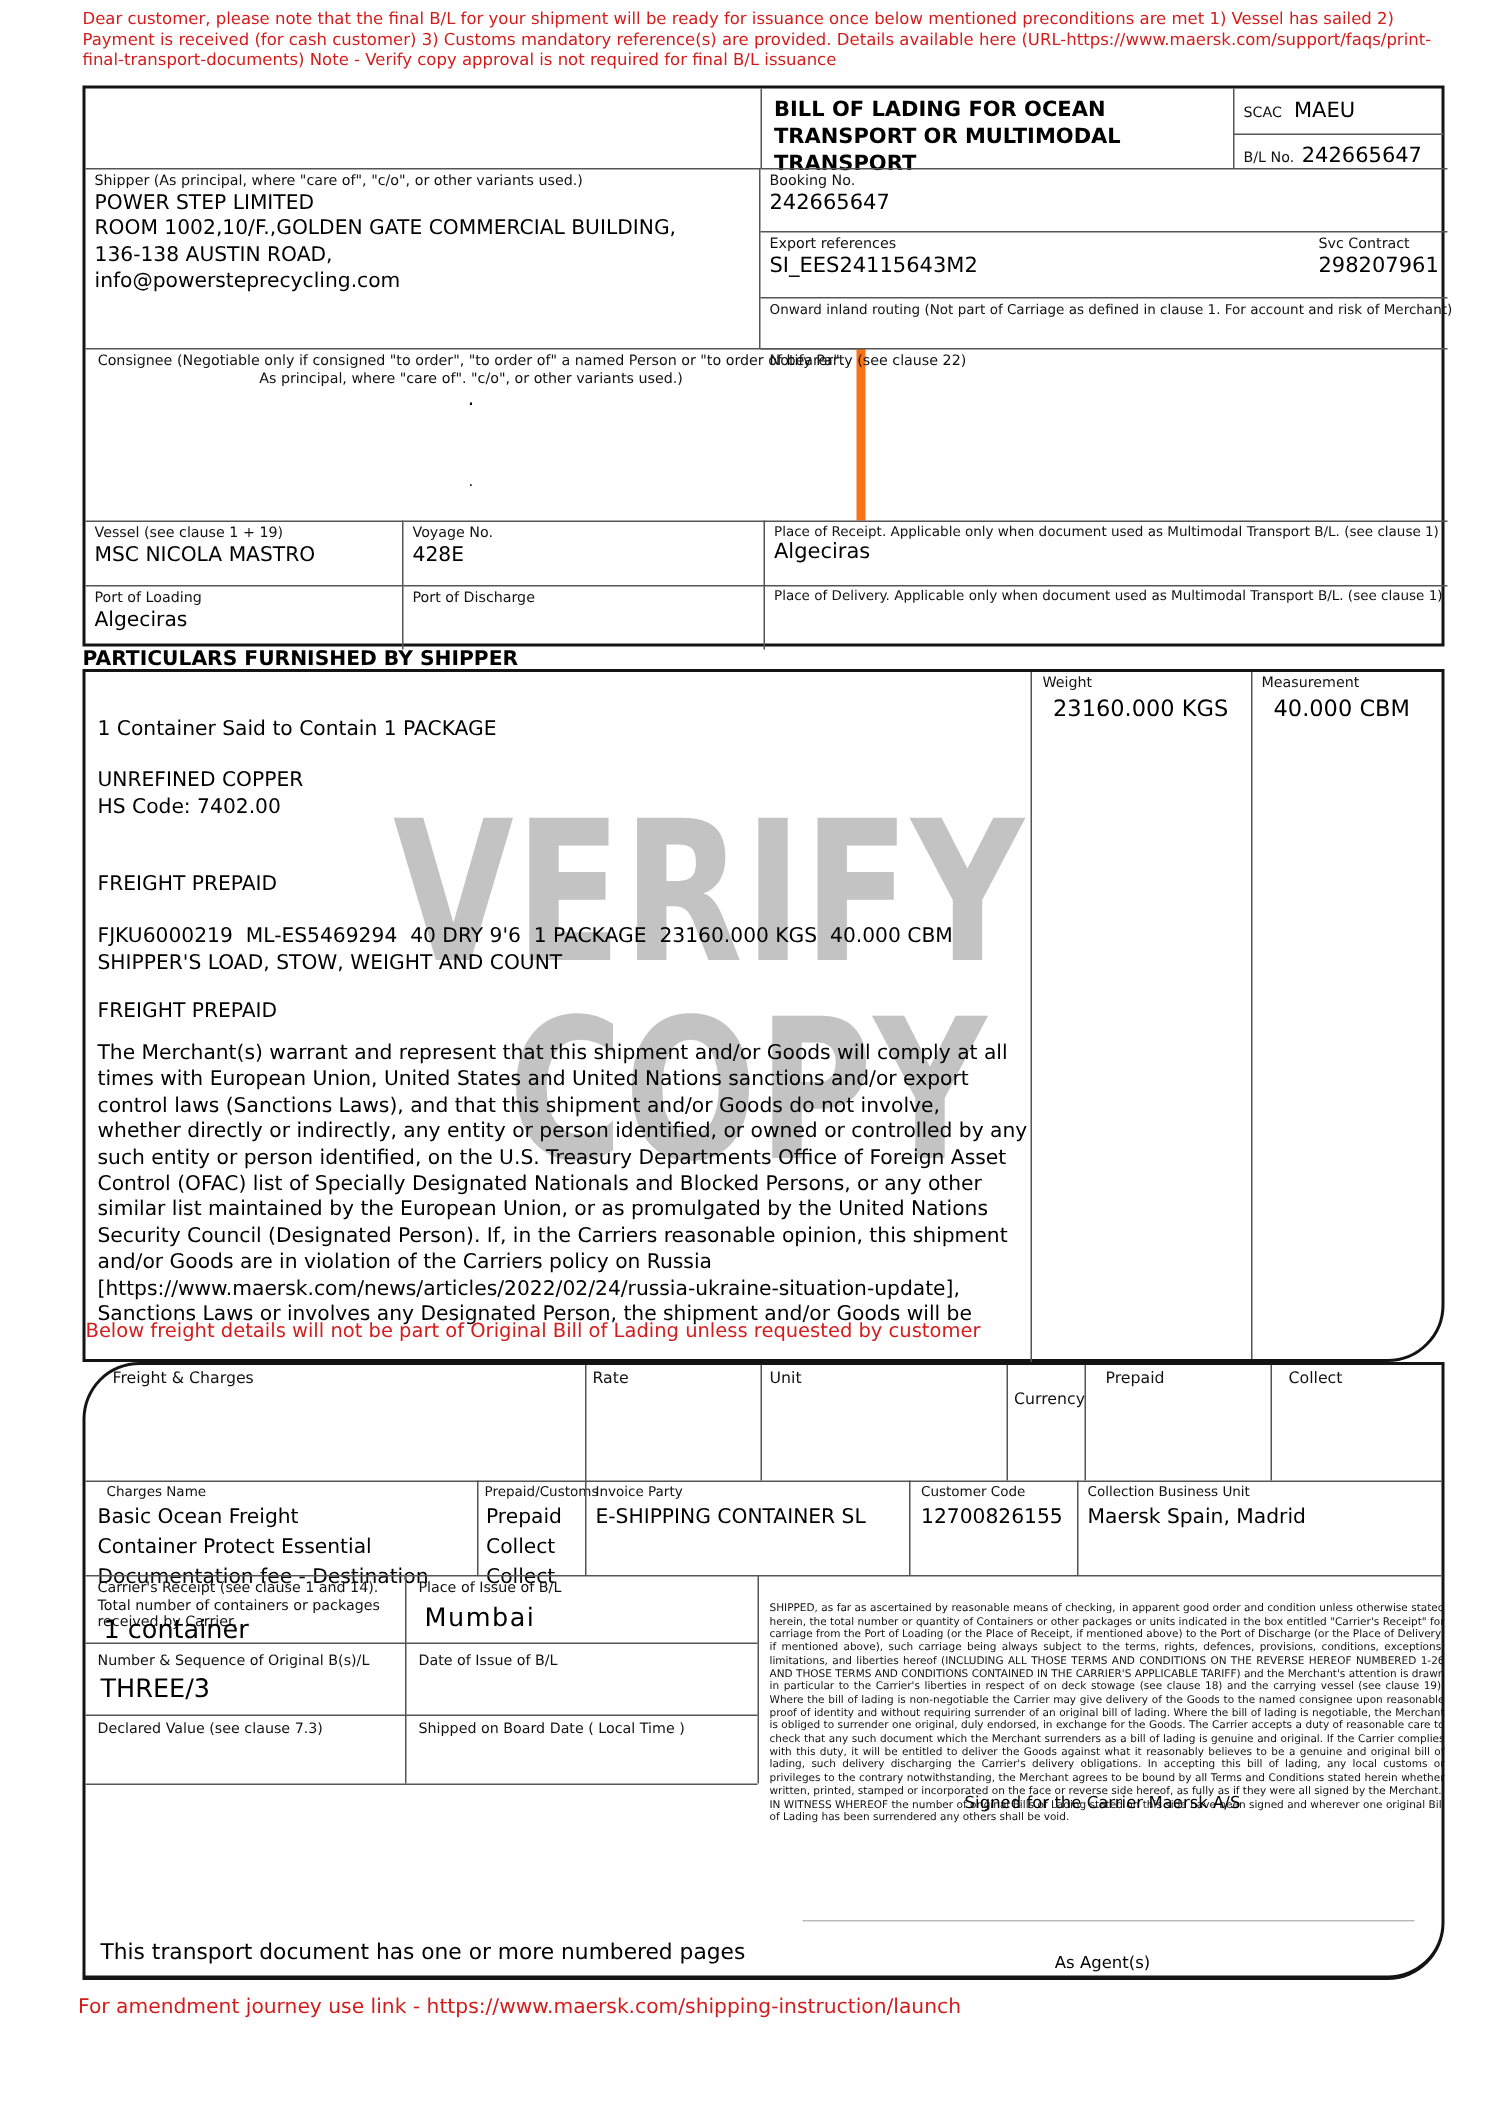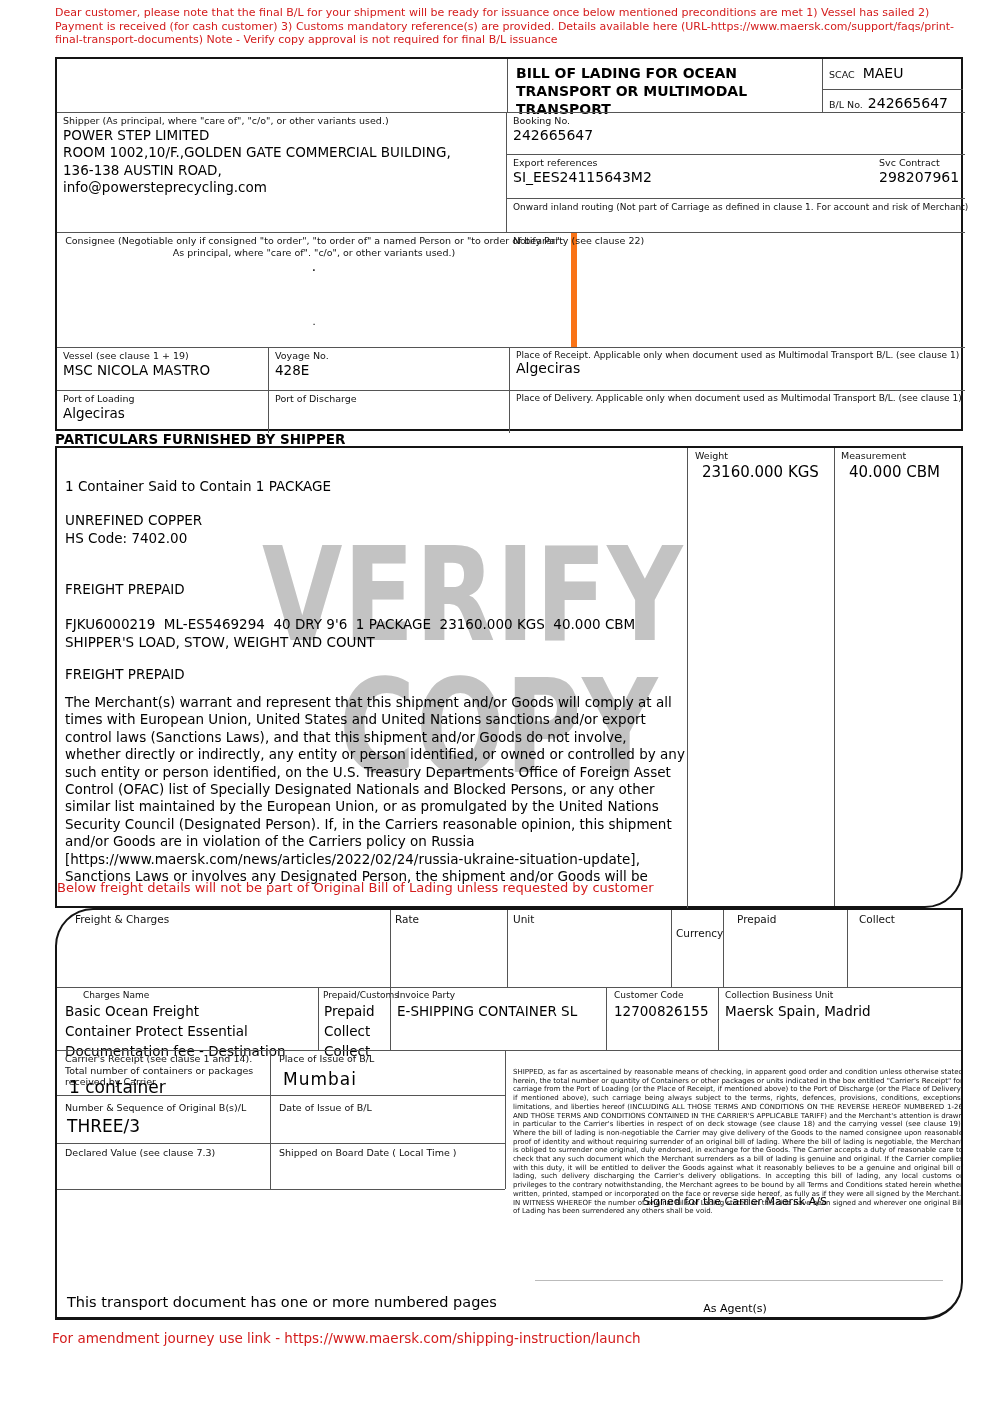--- a/index.html
+++ b/index.html
@@ -136,21 +136,21 @@
     <div class="abs lbl" style="left:680px;top:4px;font-size:10.5px;">Prepaid</div>
     <div class="abs lbl" style="left:802px;top:4px;font-size:10.5px;">Collect</div>
 
     <div class="abs vline" style="left:333px;top:0;height:77px;"></div>
     <div class="abs vline" style="left:450px;top:0;height:77px;"></div>
     <div class="abs vline" style="left:614px;top:0;height:77px;"></div>
     <div class="abs vline" style="left:666px;top:0;height:77px;"></div>
     <div class="abs vline" style="left:790px;top:0;height:77px;"></div>
     <div class="abs hline" style="left:0;top:77px;width:904px;"></div>
 
-    <div class="abs lbl-sm" style="left:14px;top:80px;margin-left:12px;">Charges Name</div>
+    <div class="abs lbl-sm" style="left:14px;top:80px;">Charges Name</div>
     <div class="abs lbl-sm" style="left:266px;top:80px;">Prepaid/Customs</div>
     <div class="abs lbl-sm" style="left:340px;top:80px;">Invoice Party</div>
     <div class="abs lbl-sm" style="left:557px;top:80px;">Customer Code</div>
     <div class="abs lbl-sm" style="left:668px;top:80px;">Collection Business Unit</div>
 
     <div class="abs vline" style="left:261px;top:77px;height:63px;"></div>
     <div class="abs vline" style="left:333px;top:77px;height:63px;"></div>
     <div class="abs vline" style="left:549px;top:77px;height:63px;"></div>
     <div class="abs vline" style="left:661px;top:77px;height:63px;"></div>
 

